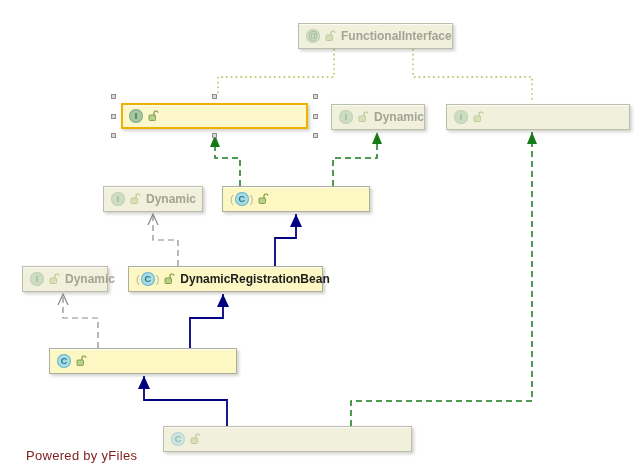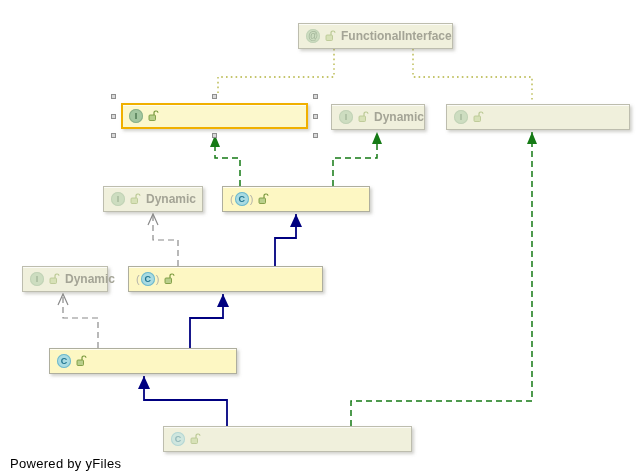--- a/index.html
+++ b/index.html
@@ -44,22 +44,22 @@
   .lock { display:inline-flex; flex:0 0 auto; }
 
   .label { flex:0 0 auto;font-weight:bold; }
 
   .handle {
     position:absolute; width:5px; height:5px;
     background:#d9d9d9; border:1px solid #8f8f8f; box-sizing:border-box;
   }
 
   #watermark {
-    position:absolute; left:10px; top:448px;
-    font-size:13px; color:#000000; letter-spacing:0.3px;margin-top:8px;
+    position:absolute; left:26px; top:448px;
+    font-size:13px; color:#7f1d1d; letter-spacing:0.3px;
   }
 </style>
 </head>
 <body>
 
 <div id="canvas">
 
   <svg id="edge-layer" viewBox="0 0 640 476" xmlns="http://www.w3.org/2000/svg">
     <defs>
       <marker id="arrow-green" markerUnits="userSpaceOnUse" markerWidth="14" markerHeight="12" viewBox="0 0 14 12" refX="13" refY="6" orient="auto">
@@ -178,20 +178,21 @@
   <div class="node" style="left:128px; top:266px; width:195px;">
     <span class="abstract-wrap">
         <span class="type-icon class">C</span>
       </span>
     <span class="lock">
       <svg width="11" height="12" viewBox="0 0 11 12">
           <path d="M6,5 V3.2 a2,2 0 0 1 4,-0.4" fill="none" stroke="#7c9a3f" stroke-width="1.2"></path>
           <rect x="1" y="5" width="6.5" height="5.5" rx="1" fill="#b9cf8b" stroke="#7c9a3f" stroke-width="0.9"></rect>
         </svg>
     </span>
+    <span class="label">DynamicRegistrationBean</span>
   </div>
 
   <div class="node" style="left:49px; top:348px; width:188px;">
     <span class="type-icon class">C</span>
     <span class="lock">
       <svg width="11" height="12" viewBox="0 0 11 12">
           <path d="M6,5 V3.2 a2,2 0 0 1 4,-0.4" fill="none" stroke="#7c9a3f" stroke-width="1.2"></path>
           <rect x="1" y="5" width="6.5" height="5.5" rx="1" fill="#b9cf8b" stroke="#7c9a3f" stroke-width="0.9"></rect>
         </svg>
     </span>

